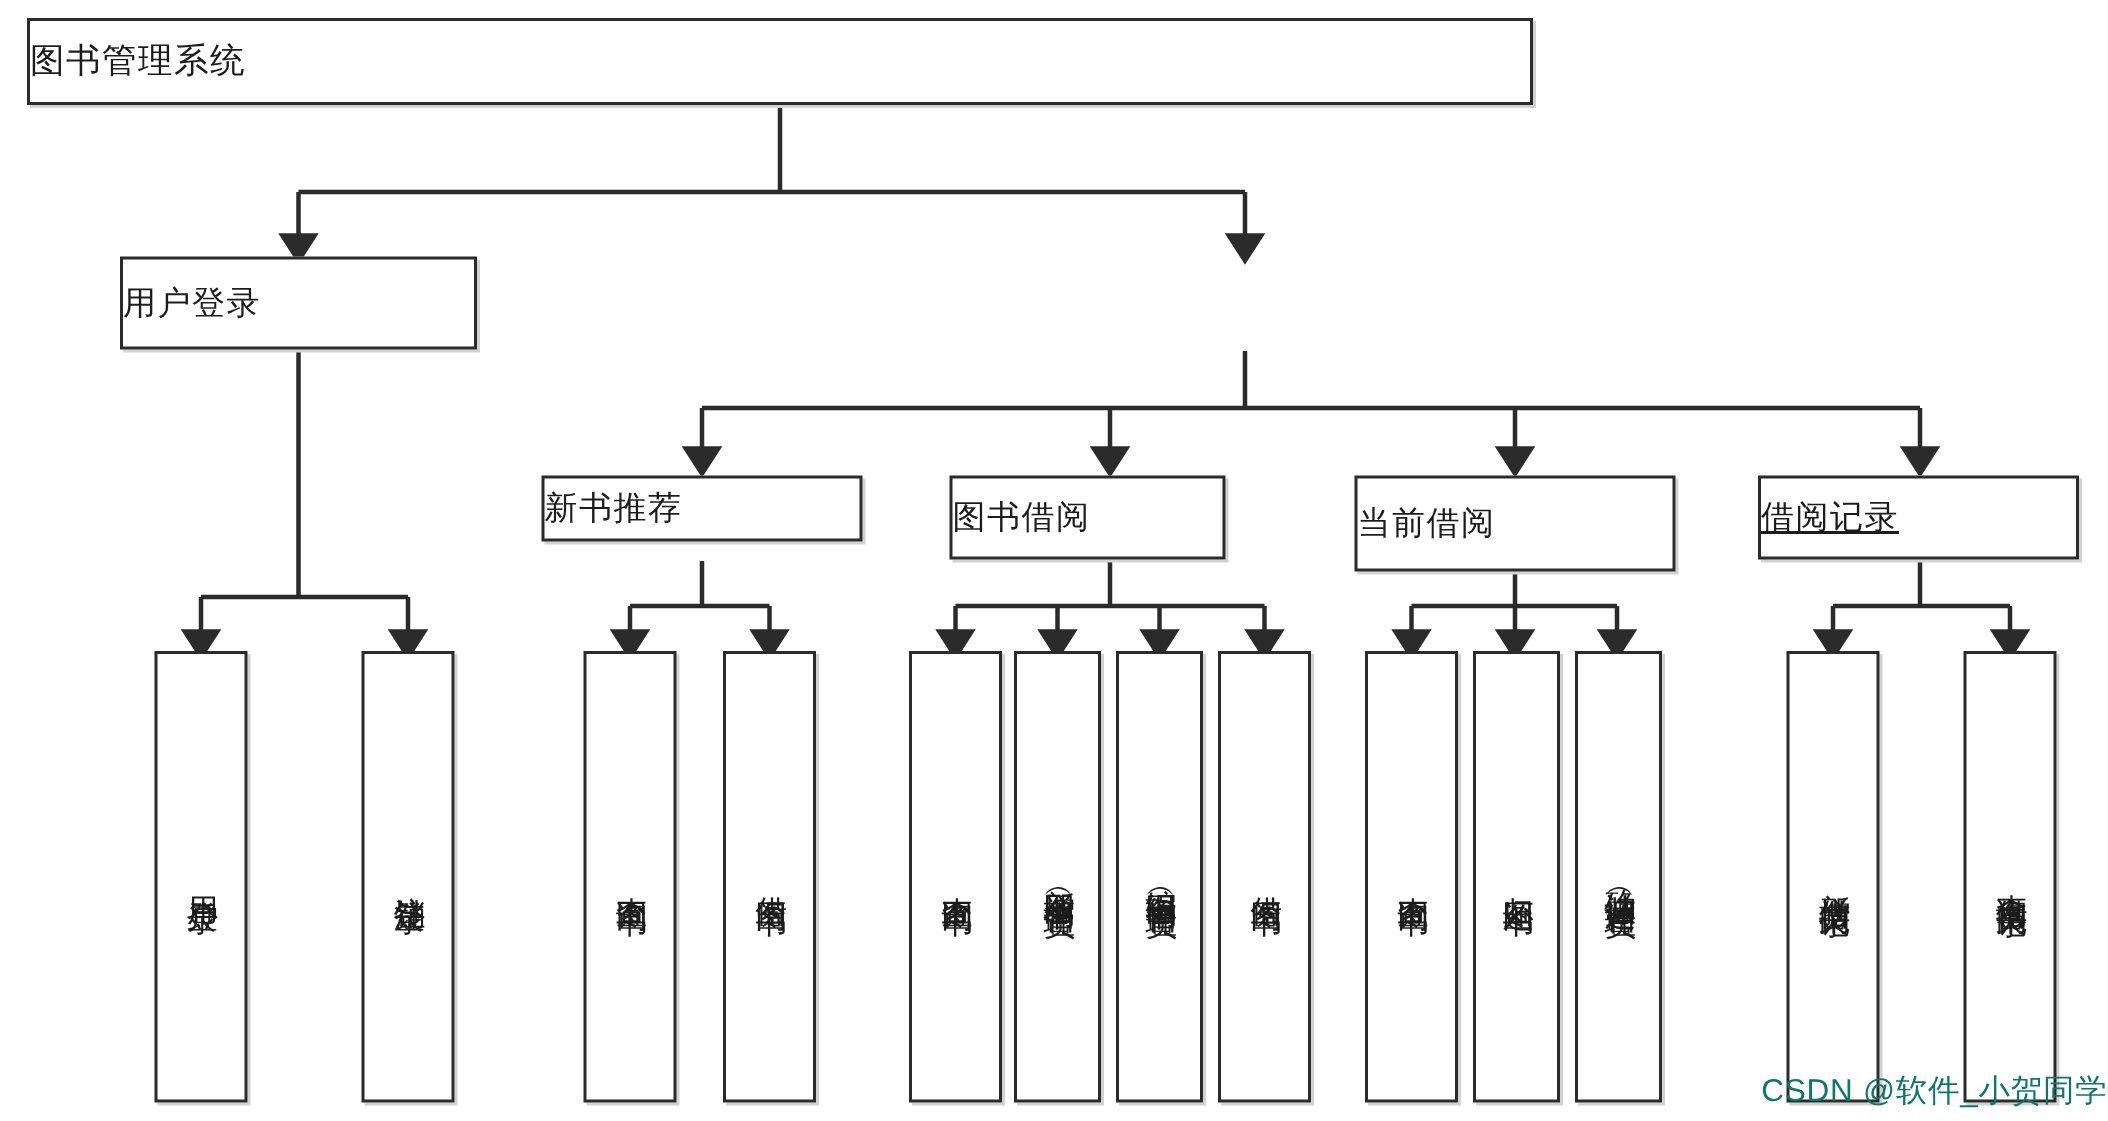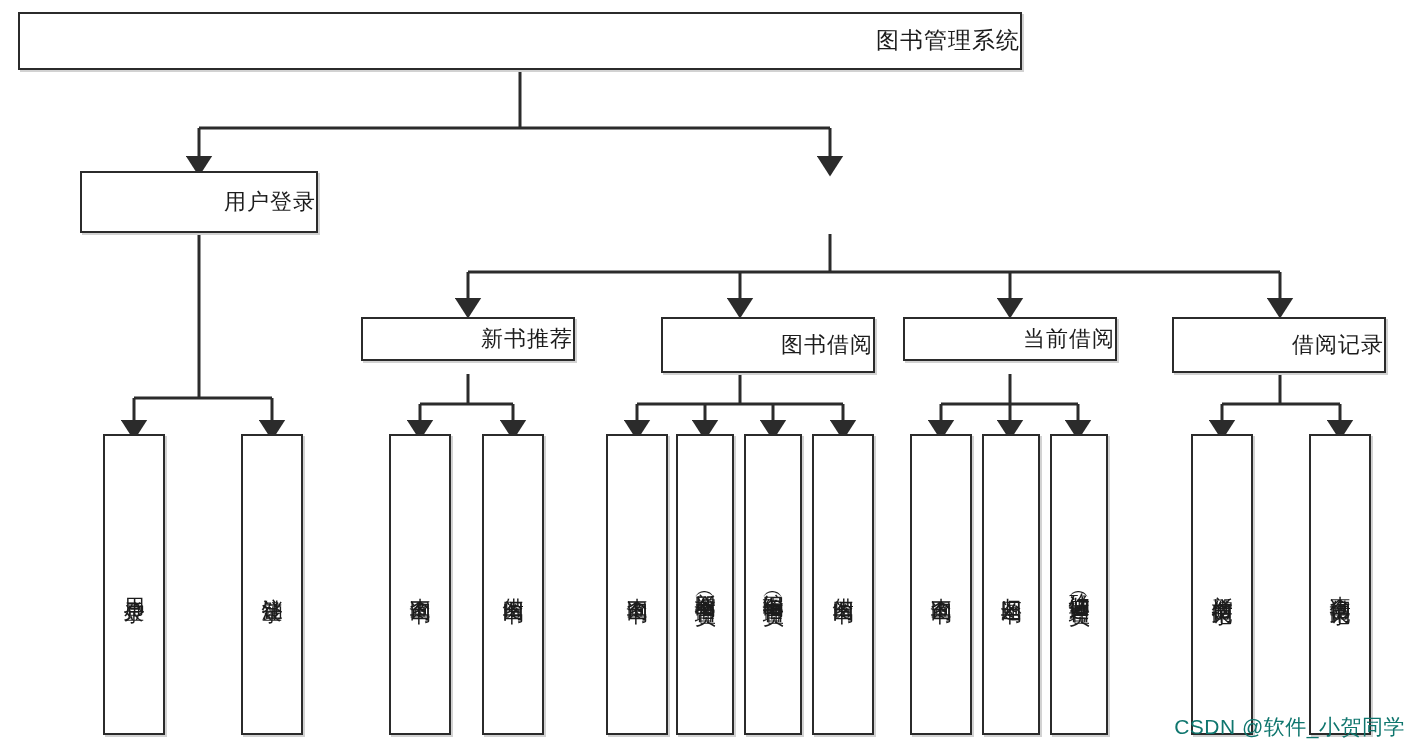--- a/index.html
+++ b/index.html
@@ -16,21 +16,21 @@
   }
   
   .box{
     position:absolute;
     box-sizing:border-box;
     background:#ffffff;
     border:2px solid #2b2b2b;
     box-shadow:2px 2px 0 0 #d2d2d2;
     display:flex;
     align-items:center;
-    justify-content:flex-end;
+    justify-content:flex-start;
     text-align:center;
     color:#1c1c1c;
   }
   .box.h{           
     font-size:22px;
     letter-spacing:1px;
     line-height:1.2;
   }
   .box.root{
     font-size:23px;
@@ -129,27 +129,27 @@
     <span>图书管理系统</span>
   </div>
 
   <div class="box h" style="left:80px;top:171px;width:238px;height:62px;">
     <span>用户登录</span>
   </div>
 
   <div class="box h" style="left:361px;top:317px;width:214px;height:44px;">
     <span>新书推荐</span>
   </div>
-  <div class="box h" style="left:633px;top:317px;width:214px;height:56px;margin-left:28px;">
+  <div class="box h" style="left:633px;top:317px;width:184px;height:56px;">
     <span>图书借阅</span>
   </div>
-  <div class="box h" style="left:903px;top:317px;width:214px;height:44px;">
+  <div class="box h" style="left:903px;top:317px;width:214px;height:64px;">
     <span>当前借阅</span>
   </div>
-  <div class="box h" style="left:1172px;top:317px;width:214px;height:56px;">
+  <div class="box h" style="left:1172px;top:317px;width:214px;height:56px;text-decoration:underline;">
     <span>借阅记录</span>
   </div>
 
   <div class="box v" style="left:103px;top:434px;width:62px;height:301px;">
     <span class="vtxt">用户登录</span>
   </div>
   <div class="box v" style="left:241px;top:434px;width:62px;height:301px;">
     <span class="vtxt">注销登录</span>
   </div>
 

